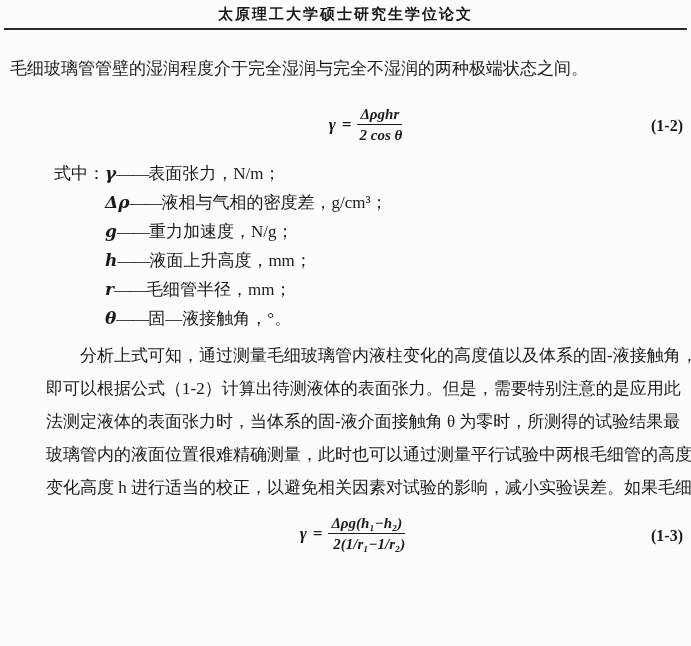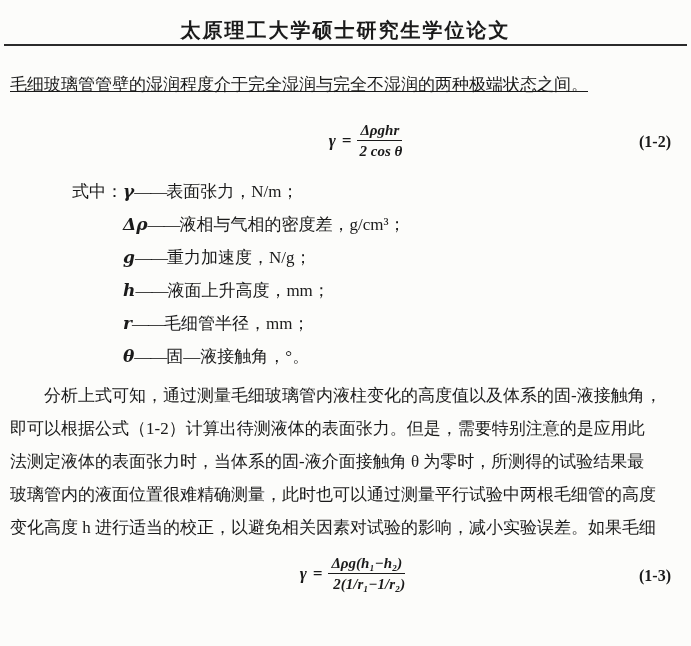--- a/index.html
+++ b/index.html
@@ -12,39 +12,38 @@
   }
   .page {
     position: relative;
     width: 691px; height: 646px;
     background: #fcfcfa;
     box-sizing: border-box;
   }
 
   
   .header-title {
-    padding-top: 21px;
+    padding-top: 5px;
     text-align: center;
-    font-size: 20px;
+    font-size: 15px;
     font-weight: 700;
     letter-spacing: 2px;
     line-height: 18px;
   }
   .header-rule {
     margin: 5px 4px 0 4px;
     border: none;
     border-top: 2px solid #2b2b2b;
     height: 0;
   }
 
   
   .bodytext { font-size: 17px; line-height: 33px; }
   .intro {
     margin: 22px 8px 16px 10px;
-    text-decoration: underline;
   }
 
   
   .eq-row {
     position: relative;
     text-align: center;
     margin: 0 8px;
   }
   .eq-row.eq12 { margin-top: 10px; height: 50px; }
   .eq-row.eq13 { margin-top: 6px;  height: 52px; }
@@ -67,50 +66,50 @@
     line-height: 1.2;
   }
   .frac .num {
     display: block;
     border-bottom: 1.5px solid #1a1a1a;
     padding: 0 3px 1px 3px;
   }
   .frac .den { display: block; padding-top: 1px; font-style: italic; }
   .eq-tag {
     position: absolute;
-    right: 12px;
+    right: 0;
     top: 50%;
     transform: translateY(-50%);
     font-size: 16px;
     font-weight: 600;
     font-style: normal;
   }
 
   
   .where { margin-top: 8px; }
   .where-row {
-    padding-left: 72px;
+    padding-left: 54px;
     font-size: 17px;
-    line-height: 33px;
+    line-height: 28px;
     white-space: nowrap;
   }
   .where-label {
     display: inline-block;
     width: 51px;
   }
   .where-sym {
     font-style: italic;
     font-weight: 600;
     font-family: "DejaVu Serif", serif;
   }
   .where-dash { letter-spacing: -1px; }
 
   
   .analysis { margin: 6px 8px 0 10px; }
-  .analysis .line { font-size: 17px; line-height: 33px; white-space: nowrap; }
+  .analysis .line { font-size: 17px; line-height: 33px; white-space: nowrap; margin-left: 36px; }
   .analysis .line.indent { text-indent: 34px; }
 </style>
 </head>
 <body>
 
 <div class="page">
 
   <div class="header-title">太原理工大学硕士研究生学位论文</div>
   <div class="header-rule"></div>
 

